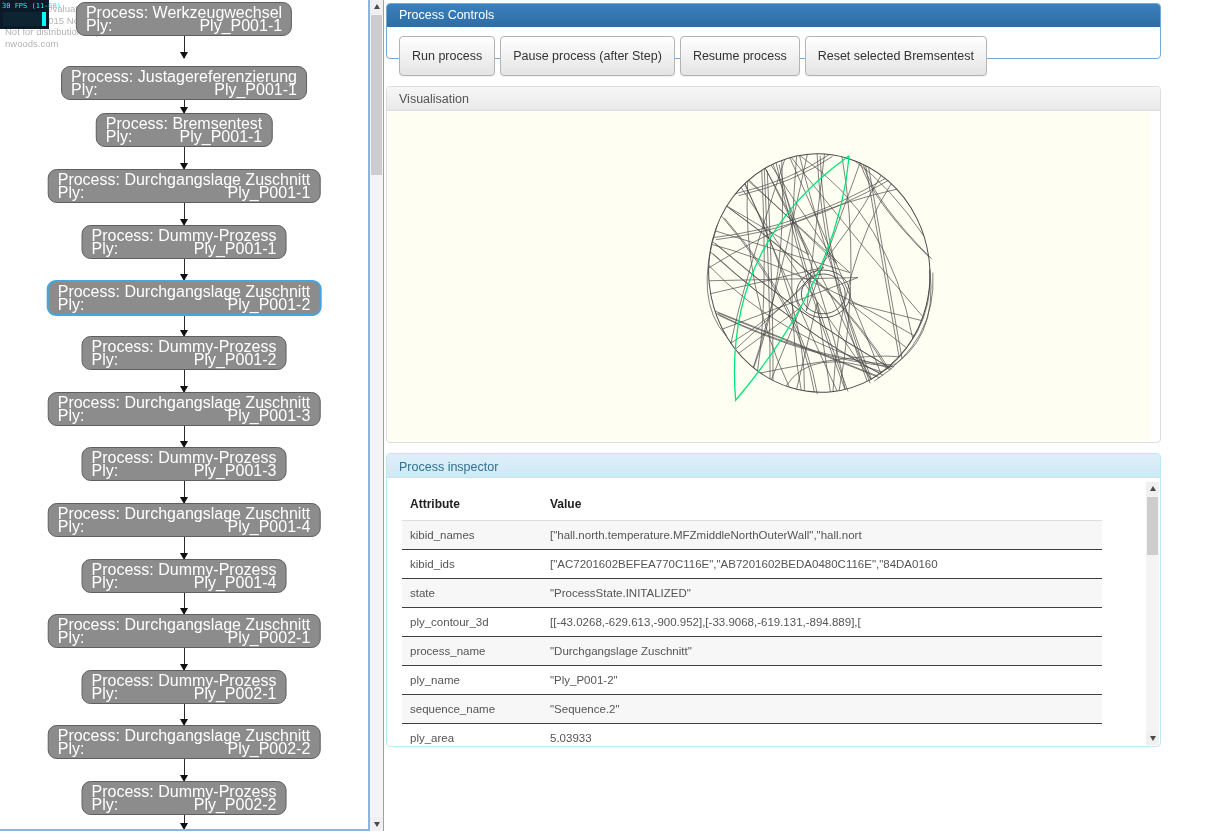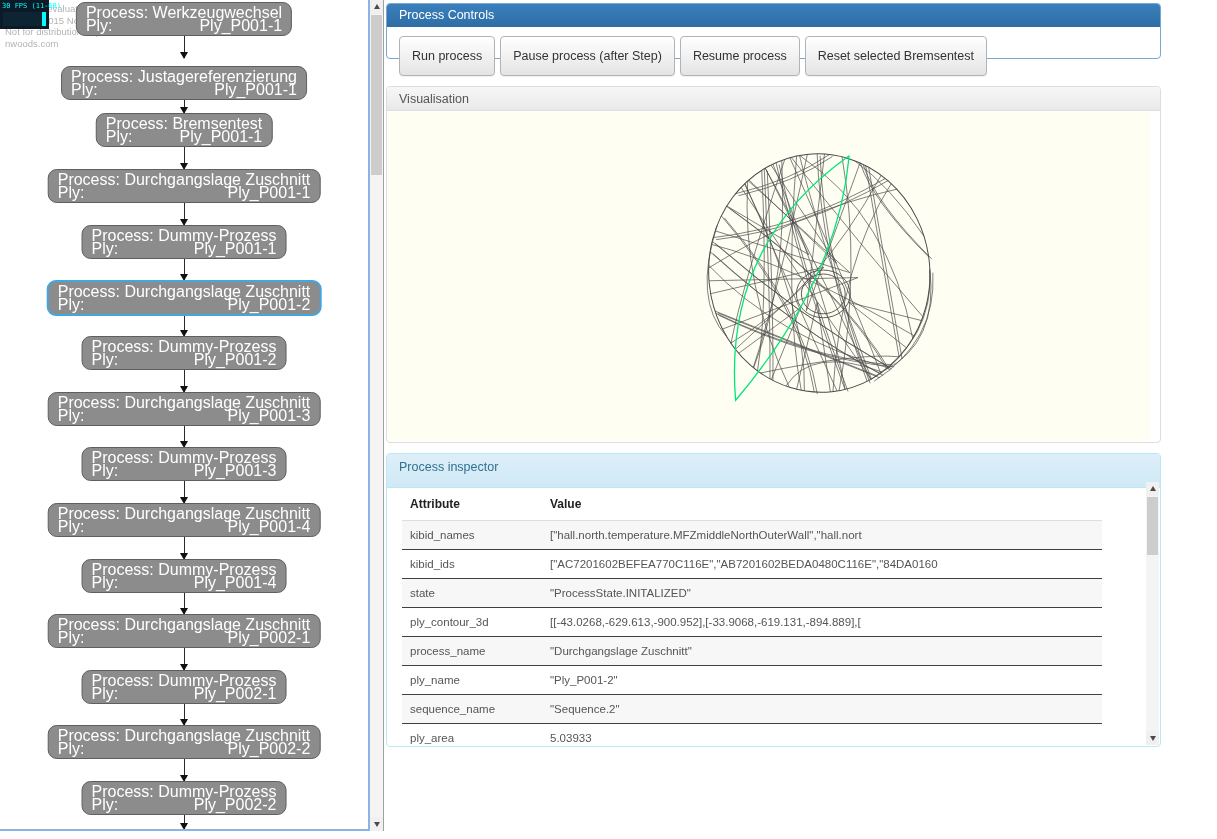--- a/index.html
+++ b/index.html
@@ -46,21 +46,21 @@
     box-shadow:0 1px 1px rgba(0,0,0,.06); cursor:pointer; font-family:"Liberation Sans", sans-serif; }
 
   .panel.vis { top:86px; height:357px; border:1px solid #ddd; }
   .heading-default { height:24px; line-height:24px; background:linear-gradient(#f7f7f7,#e9e9e9);
     color:#555; border-bottom:1px solid #ddd; }
   .vis-body { position:absolute; top:25px; left:1px; right:1px; bottom:1px; background:#fff; }
   .vis-canvas { position:absolute; left:0; top:0; right:9px; bottom:0; background:#fffef2; }
   .vis-canvas svg { width:100%; height:100%; display:block; }
 
   .panel.inspector { top:453px; height:294px; border:1px solid #bce8f1; }
-  .heading-info { height:34px; line-height:27px; background:linear-gradient(#ddeff9,#cfe9f5);
+  .heading-info { height:24px; line-height:27px; background:linear-gradient(#ddeff9,#cfe9f5);
     color:#31708f; border-bottom:1px solid #bce8f1; }
   .inspector-body { position:absolute; top:28px; left:1px; right:1px; bottom:1px; overflow:hidden; }
   .insp-table { border-collapse:collapse; margin:4px 0 0 14px; width:700px; table-layout:fixed; }
   .insp-table th { text-align:left; font-size:12px; color:#222; padding:11px 8px 9px; border-bottom:1px solid #ddd; }
   .insp-table td { font-size:11.5px; color:#555; padding:8px 8px; border-top:1px solid #404040;
     overflow:hidden; white-space:nowrap; }
   .insp-table tbody tr:nth-child(odd) { background:#f7f7f7; }
   .col-attr { width:140px; }
   .sb-insp { right:0; top:0; width:13px; height:100%; }
 </style>

